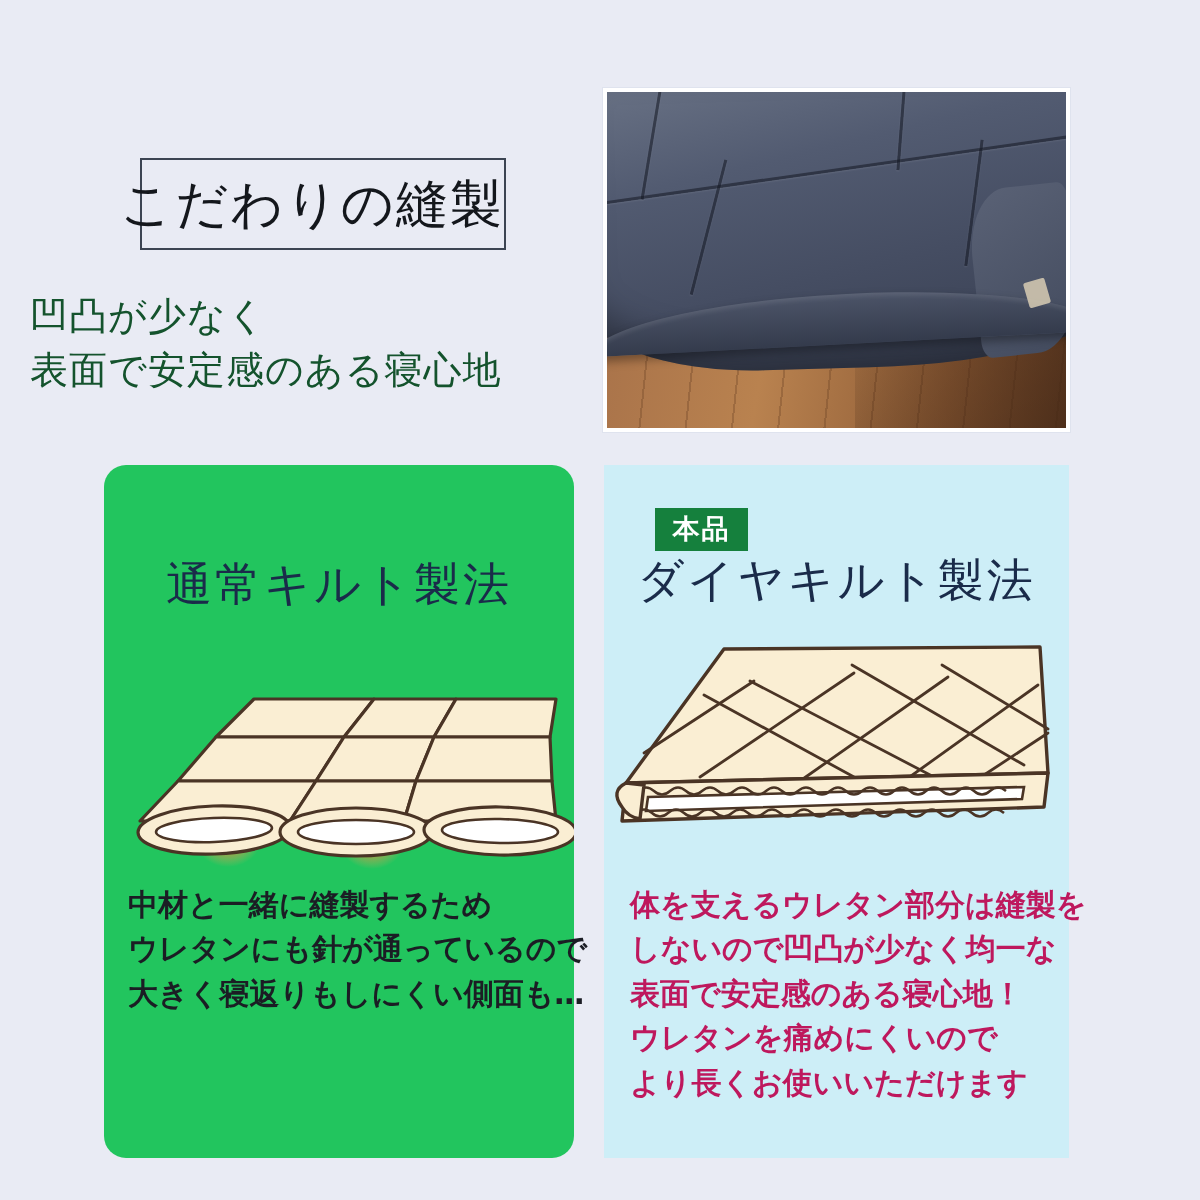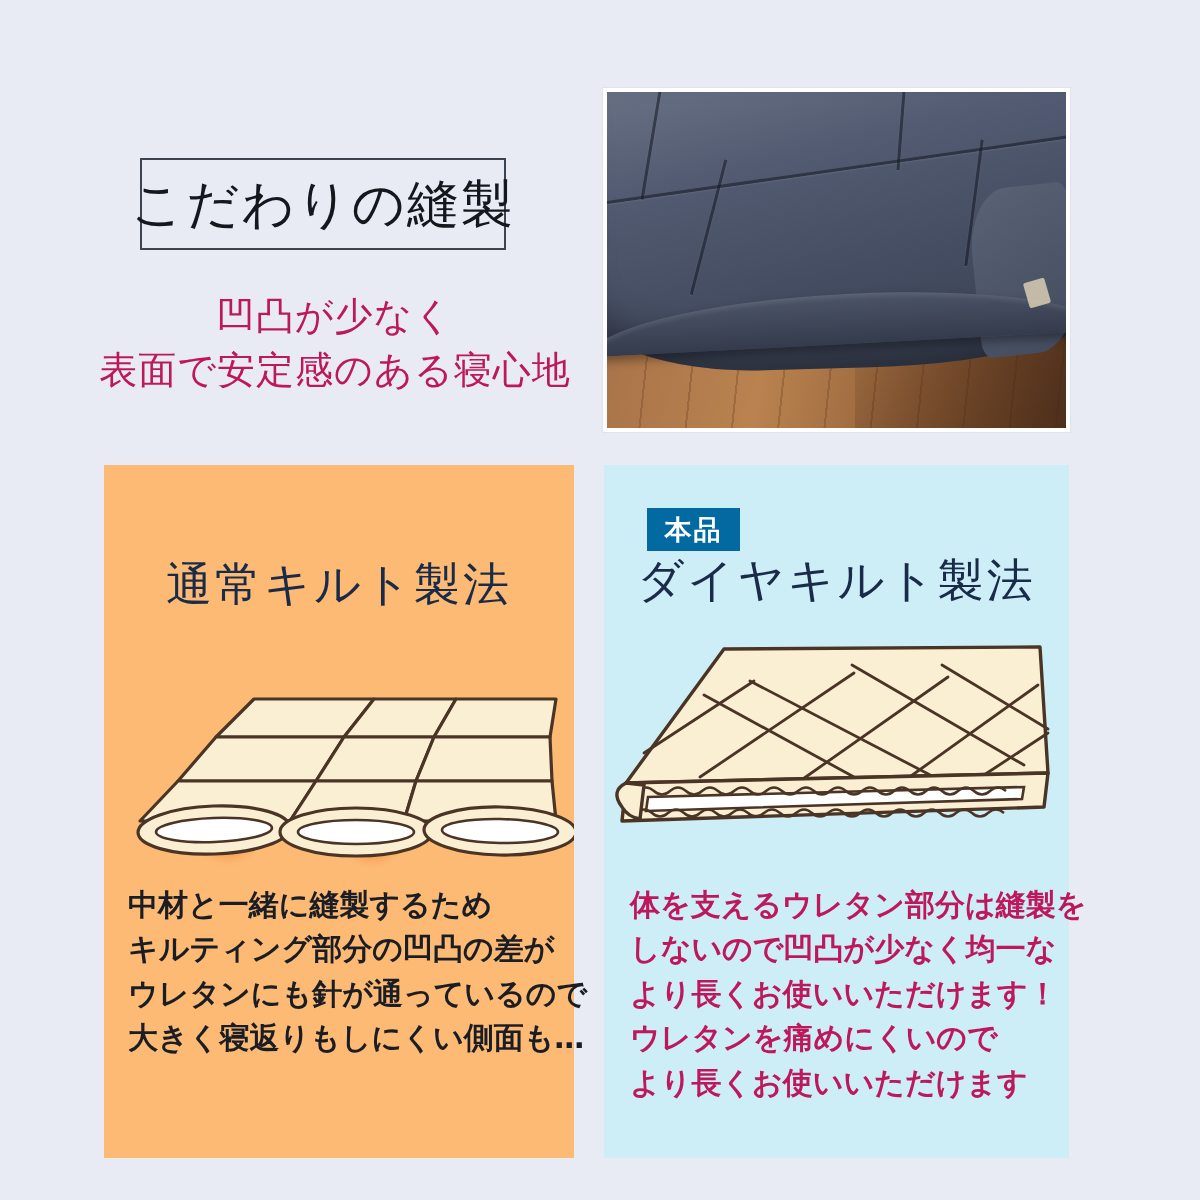--- a/index.html
+++ b/index.html
@@ -8,29 +8,29 @@
     background:#e9ebf4;
     font-family:"DejaVu Sans", sans-serif;
     position:relative;
     overflow:hidden;
   }
 
   
   #header-box {
     position:absolute; left:140px; top:158px; width:366px; height:92px;
     border:2px solid #3c4452;
-    display:flex; align-items:center; justify-content:center;
+    display:flex; align-items:center; justify-content:flex-end;
   }
   #header-title {
     font-size:52px; color:#14171c; letter-spacing:2px; line-height:1;
     white-space:nowrap;
   }
   #subtitle {
     position:absolute; left:30px; top:290px; width:610px;
-    text-align:center; color:#be185d;
+    color:#14532d;
     font-size:38px; line-height:1.42; letter-spacing:1px;
   }
 
   
   #photo-frame {
     position:absolute; left:603px; top:88px; width:467px; height:344px;
     background:#fff; padding:4px;
     box-shadow:0 0 0 1px #dfe3ee;
   }
   #photo {
@@ -89,34 +89,34 @@
     border-radius:40% 10% 46% 10%;
     transform:rotate(-6deg);
   }
   .tag {
     position:absolute; right:4%; top:56%; width:22px; height:26px;
     background:#d8cdb4; transform:rotate(-16deg); border-radius:2px; opacity:.85;
   }
 
   
   .panel { position:absolute; top:465px; height:693px; }
-  #panel-left  { left:104px; width:470px; background:#fdba74; }
+  #panel-left  { left:104px; width:470px; background:#22c55e;border-radius:22px; }
   #panel-right { left:604px; width:465px; background:#cdeef7; }
 
   .panel-title {
     position:absolute; left:0; width:100%; top:96px;
     text-align:center; font-size:46px; color:#1a2b4a;
     letter-spacing:3px; line-height:1; white-space:nowrap;
   }
   #panel-right .panel-title { top:92px; font-size:46px; }
 
   #product-badge {
-    position:absolute; left:43px; top:43px; width:93px; height:43px;
-    background:#0369a1;
-    display:flex; align-items:center; justify-content:center;
+    position:absolute; left:51px; top:43px; width:93px; height:43px;
+    background:#15803d;
+    display:flex; align-items:center; justify-content:center;font-family:Liberation Serif, serif;
   }
   #product-badge-label {
     color:#fff; font-size:27px; font-weight:bold; letter-spacing:2px; line-height:1;
   }
 
   .panel-text {
     position:absolute; left:24px; width:430px; top:418px;
     font-size:30px; line-height:1.48; color:#1b1d24;
     letter-spacing:0px; font-weight:bold;
   }
@@ -196,21 +196,20 @@
       <g stroke="#4a3425" stroke-width="2.6" fill="#ffffff">
         <ellipse cx="110" cy="205" rx="58" ry="12" transform="rotate(-2 110 205)"></ellipse>
         <ellipse cx="252" cy="207" rx="58" ry="12"></ellipse>
         <ellipse cx="396" cy="206" rx="58" ry="12" transform="rotate(1 396 206)"></ellipse>
       </g>
     </svg>
   </div>
 
   <div class="panel-text">
     <div class="nb">中材と一緒に縫製するため</div>
-    <div class="nb">キルティング部分の凹凸の差が</div>
     <div class="nb">ウレタンにも針が通っているので</div>
     <div class="nb">大きく寝返りもしにくい側面も…</div>
   </div>
 </div>
 
 <div class="panel" id="panel-right">
   <div id="product-badge">
     <span id="product-badge-label">本品</span>
   </div>
 
@@ -250,17 +249,17 @@
 
       <g stroke="#4a3425" stroke-width="3.4" fill="#faeed3">
         <path d="M22 158 q-16 8 -4 24 q6 10 18 12 l4 -34 Z"></path>
       </g>
     </svg>
   </div>
 
   <div class="panel-text">
     <div class="nb">体を支えるウレタン部分は縫製を</div>
     <div class="nb">しないので凹凸が少なく均一な</div>
-    <div class="nb">より長くお使いいただけます！</div>
+    <div class="nb">表面で安定感のある寝心地！</div>
     <div class="nb">ウレタンを痛めにくいので</div>
     <div class="nb">より長くお使いいただけます</div>
   </div>
 </div>
 
 </body></html>

